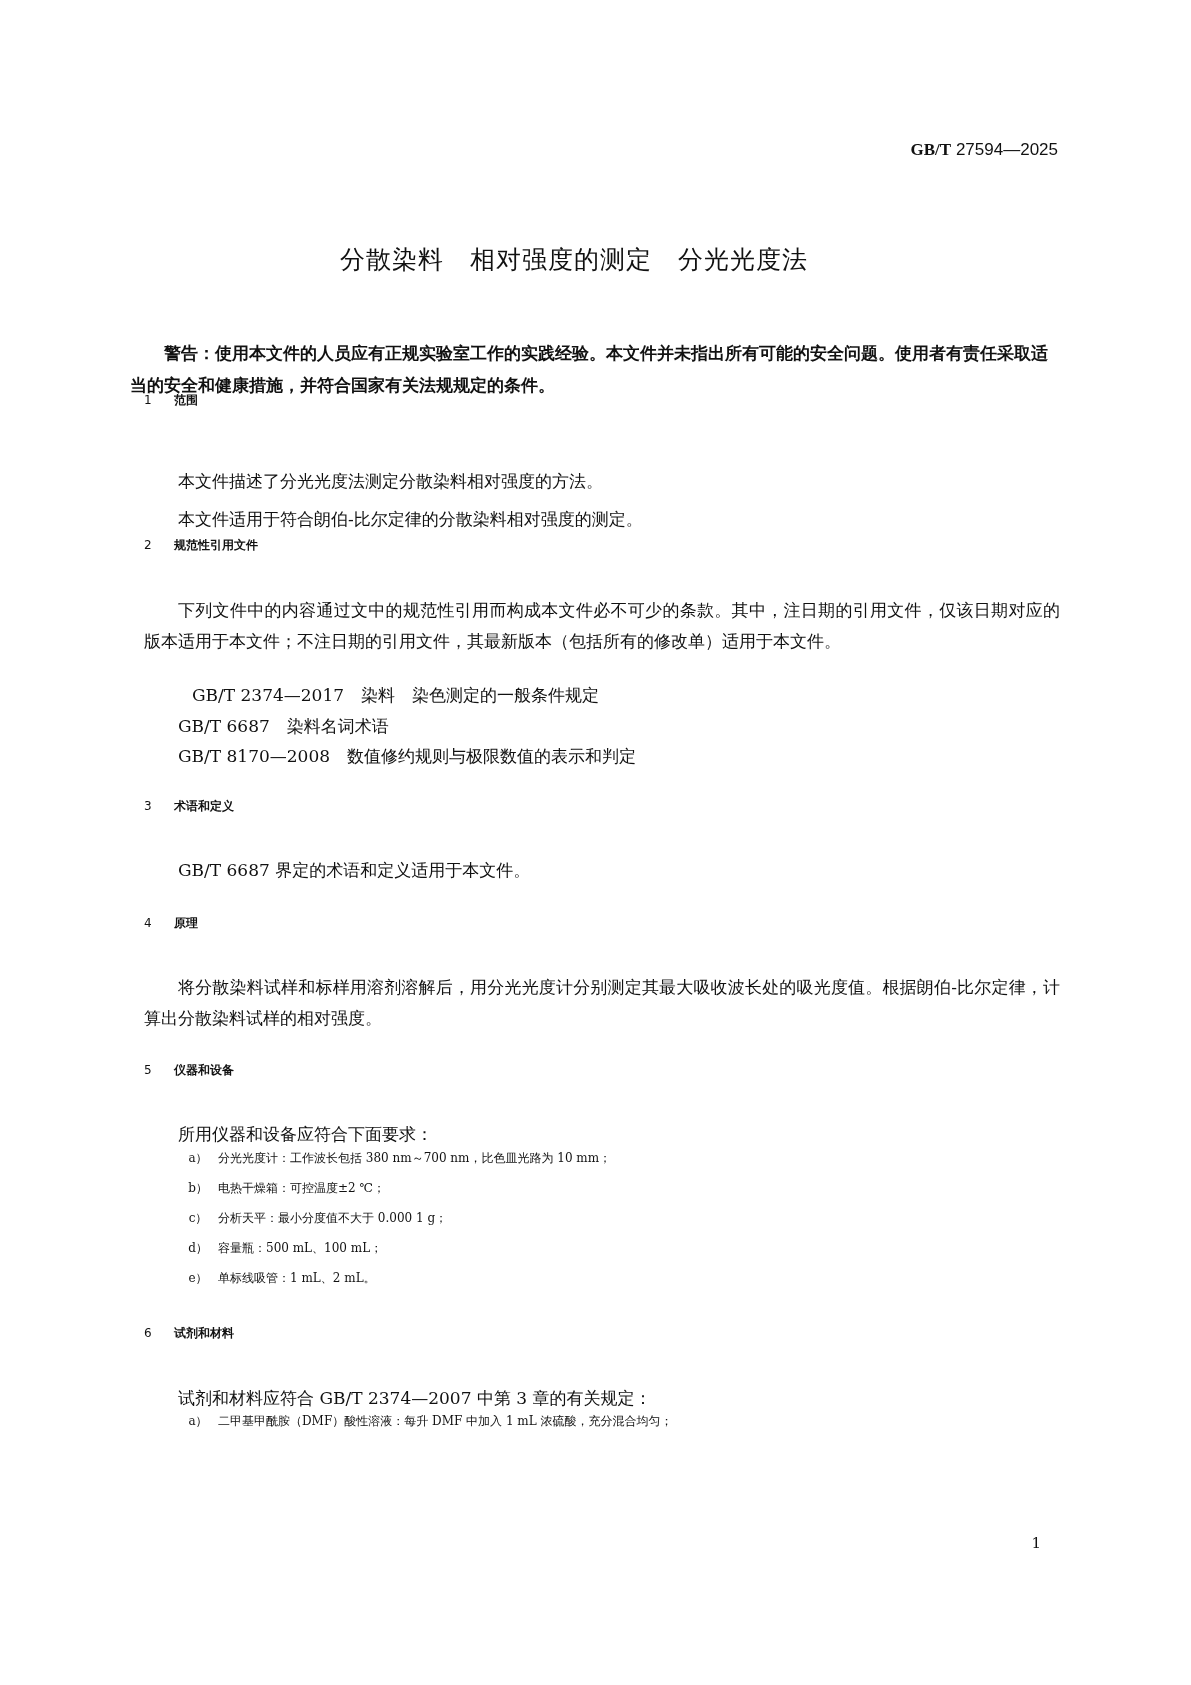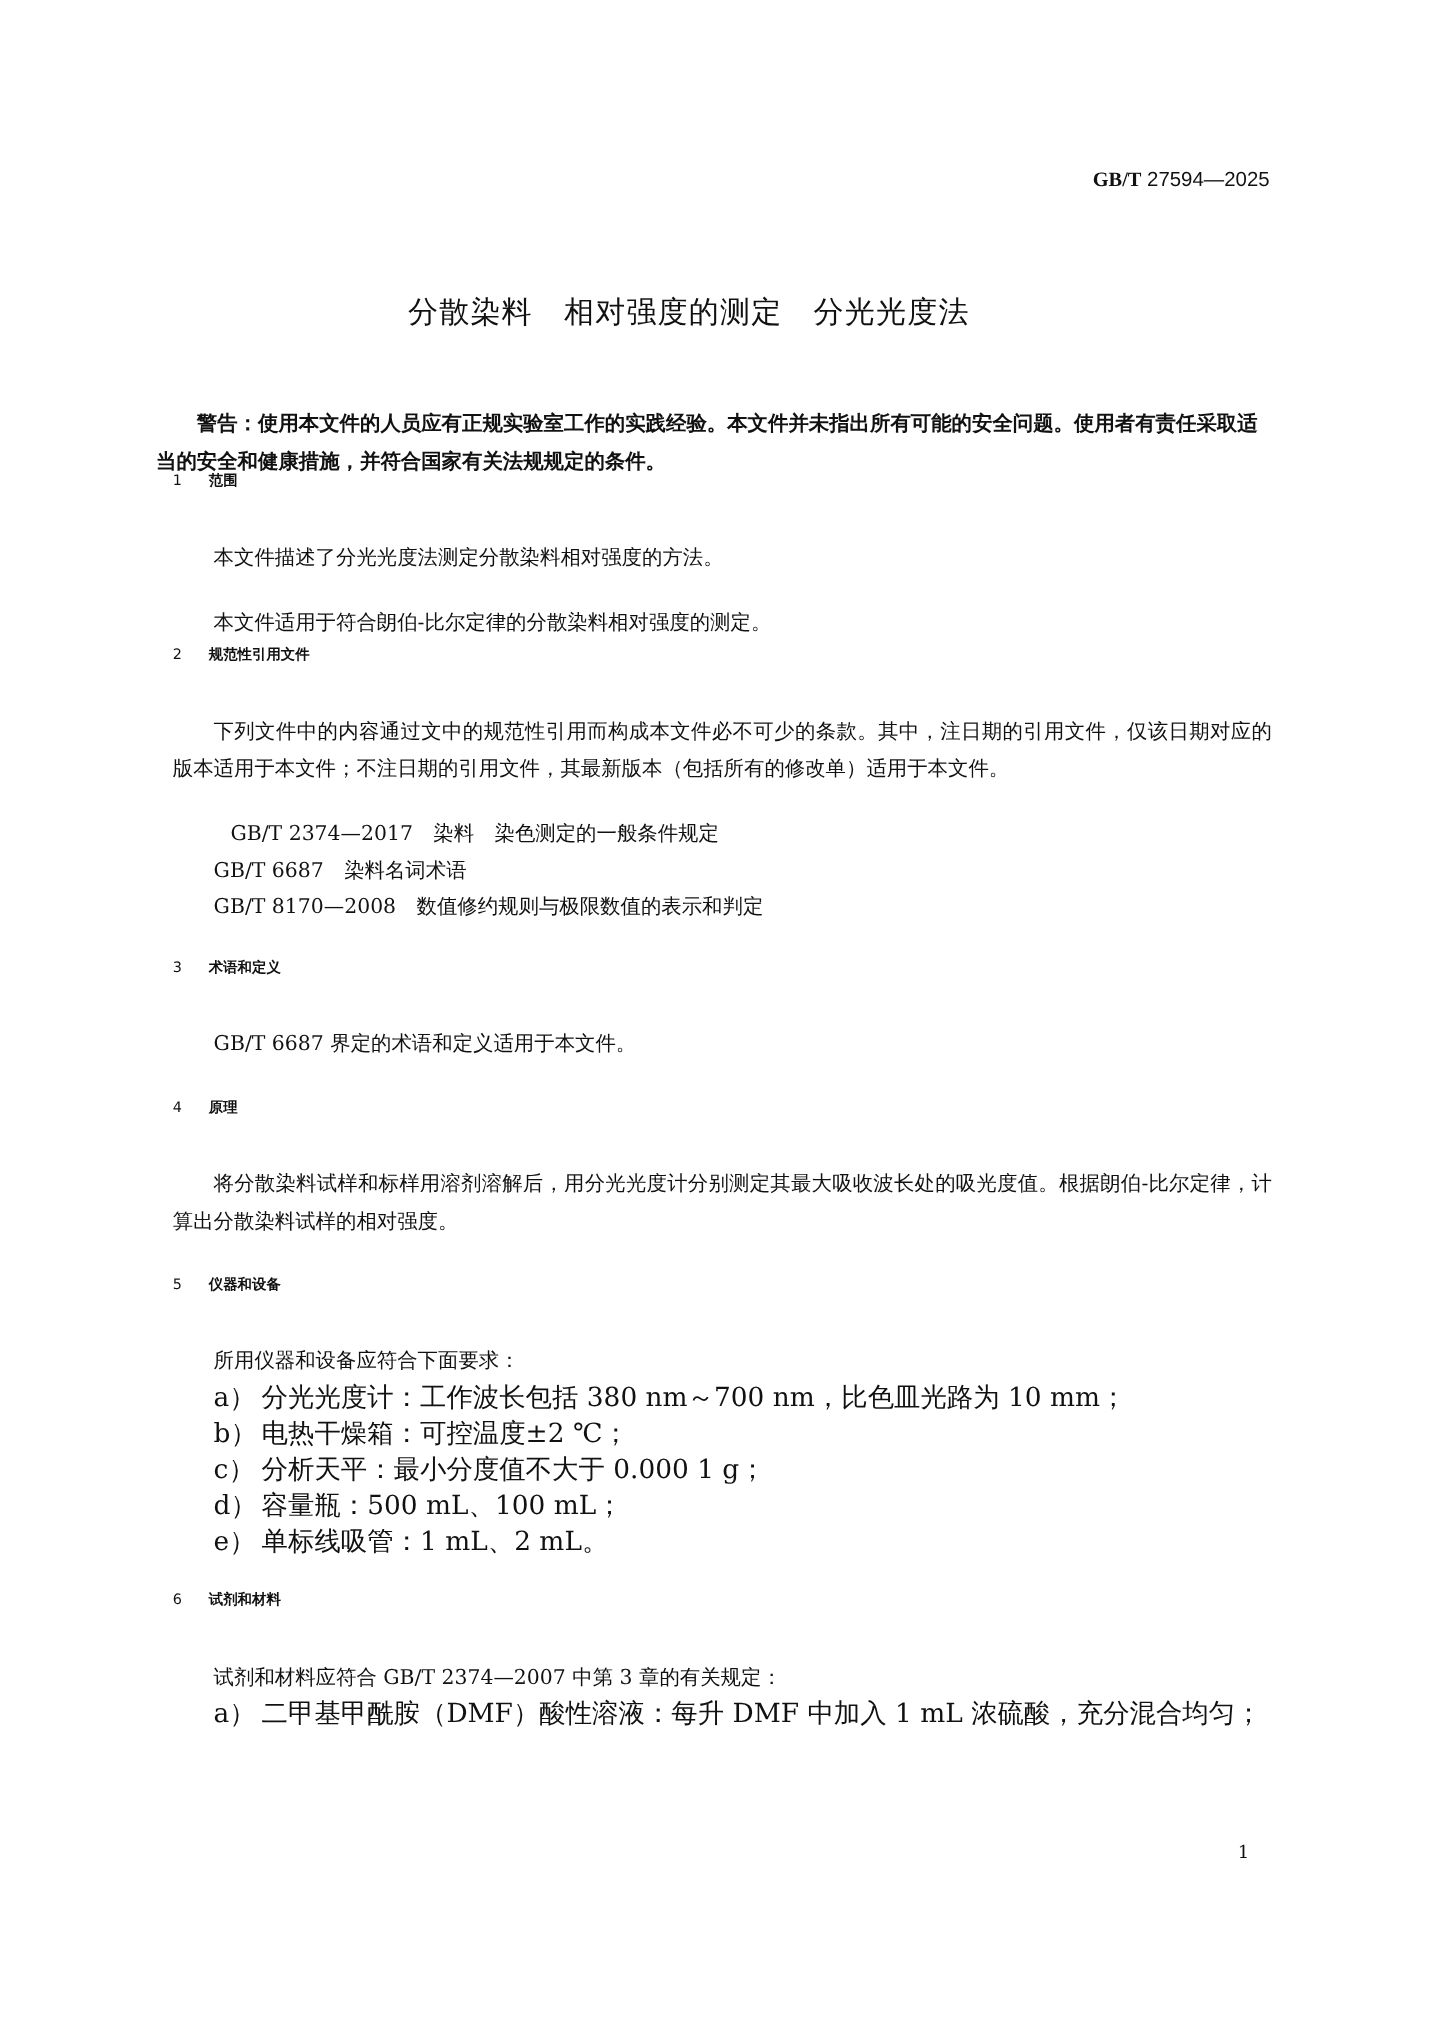--- a/index.html
+++ b/index.html
@@ -6,33 +6,33 @@
   body { width:1191px; height:1685px; position:relative; overflow:hidden; color:#111; font-family:"DejaVu Serif", serif; }
   .abs { position:absolute; white-space:nowrap; }
   .std-no { right:133px; top:140px; font-size:17px; font-family:"Liberation Sans", sans-serif;margin-left:44px; }
   .std-no b { font-family:"Liberation Serif", serif; font-weight:bold; }
   .title { left:0; width:1148px; text-align:center; top:243px; font-size:25px; font-family:"DejaVu Sans", sans-serif; letter-spacing:1px; }
   .warn { left:130px; width:930px; font-size:17px; font-family:"DejaVu Sans", sans-serif; font-weight:bold; line-height:32px; white-space:normal; }
   .h { left:144px; font-size:12px; font-family:"DejaVu Sans", sans-serif; font-weight:bold; }
   .h .num { display:inline-block; width:30px; font-weight:normal; }
   .p { font-size:17px; line-height:31px; }
   .para { left:144px; width:916px; white-space:normal; text-indent:34px; font-size:17px; line-height:31px; text-align:justify; }
-  .li { left:178px; font-size:22px; }
+  .li { left:178px; font-size:12px;text-align:center; }
   .li .m { display:inline-block; width:40px; }
   .page-num { right:150px; top:1534px; font-size:15px; }
 </style>
 </head>
 <body>
 
 <div class="abs std-no"><b>GB/T</b> <span>27594—2025</span></div>
 <div class="abs title">分散染料　相对强度的测定　分光光度法</div>
 <div class="abs warn" style="top:317px;text-indent:34px;margin-top:20px;">警告：使用本文件的人员应有正规实验室工作的实践经验。本文件并未指出所有可能的安全问题。使用者有责任采取适当的安全和健康措施，并符合国家有关法规规定的条件。</div>
 
 <div class="abs h" style="top:392px"><span class="num">1</span><span>范围</span></div>
-<div class="abs p" style="left:178px;top:450px">本文件描述了分光光度法测定分散染料相对强度的方法。</div>
+<div class="abs p" style="left:178px;top:466px">本文件描述了分光光度法测定分散染料相对强度的方法。</div>
 <div class="abs p" style="left:178px;top:504px">本文件适用于符合朗伯-比尔定律的分散染料相对强度的测定。</div>
 
 <div class="abs h" style="top:537px"><span class="num">2</span><span>规范性引用文件</span></div>
 <div class="abs para" style="top:595px">下列文件中的内容通过文中的规范性引用而构成本文件必不可少的条款。其中，注日期的引用文件，仅该日期对应的版本适用于本文件；不注日期的引用文件，其最新版本（包括所有的修改单）适用于本文件。</div>
 <div class="abs p" style="left:192px;top:680px">GB/T 2374—2017　染料　染色测定的一般条件规定</div>
 <div class="abs p" style="left:178px;top:711px">GB/T 6687　染料名词术语</div>
 <div class="abs p" style="left:178px;top:741px">GB/T 8170—2008　数值修约规则与极限数值的表示和判定</div>
 
 <div class="abs h" style="top:798px"><span class="num">3</span><span>术语和定义</span></div>
 <div class="abs p" style="left:178px;top:855px">GB/T 6687 界定的术语和定义适用于本文件。</div>

